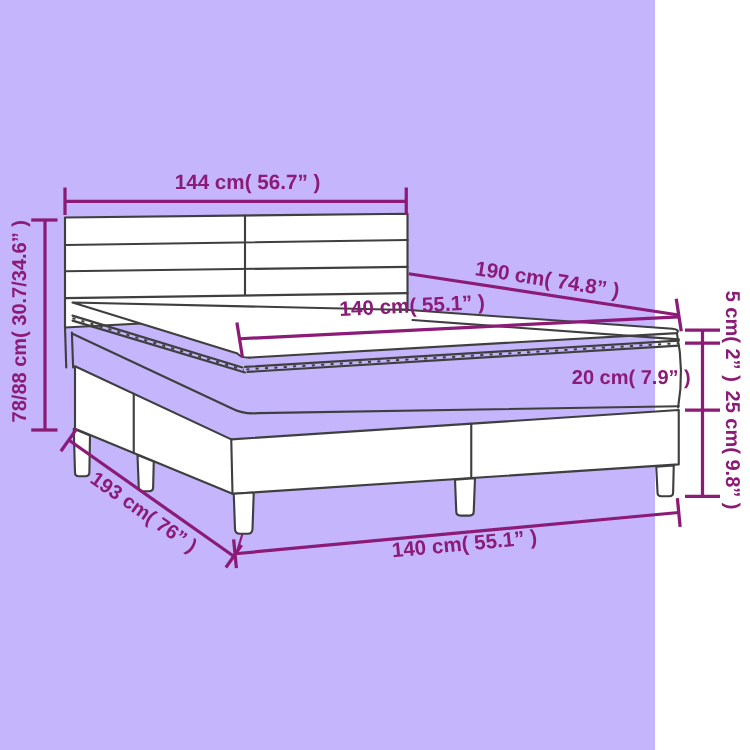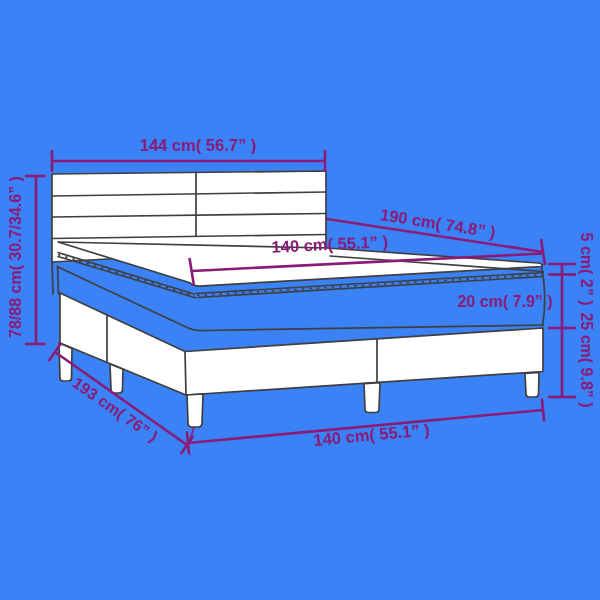--- a/index.html
+++ b/index.html
@@ -5,23 +5,23 @@
   html, body {
     margin: 0;
     padding: 0;
     background: #ffffff;
     width: 600px;
     height: 600px;
     overflow: hidden;
   }
   .stage {
     position: relative;
-    width: 600px;
+    width: 524px;
     height: 600px;
-    background: #3b82f6;
+    background: #c4b5fd;
   }
   svg { display: block; }
   .bed-line {
     fill: none;
     stroke-width: 1.7;
     stroke-linecap: round;
     stroke-linejoin: round;
   }
   .bed-fill {
     fill: #ffffff;

